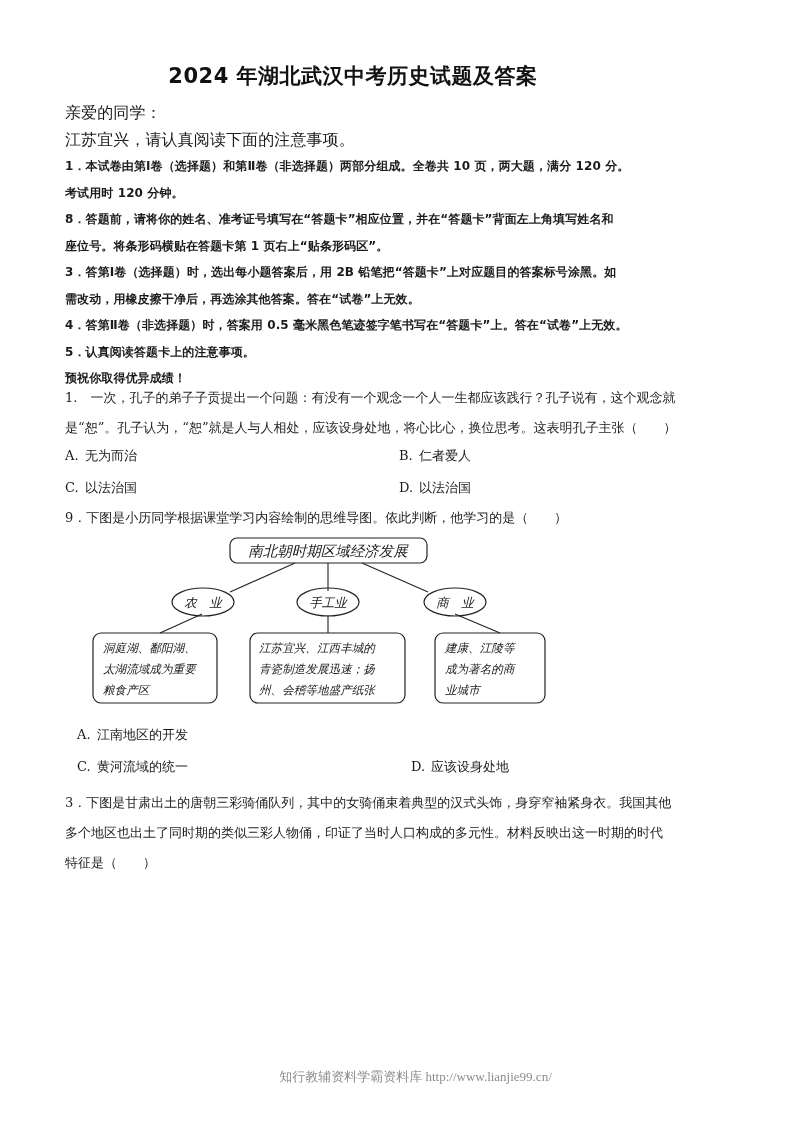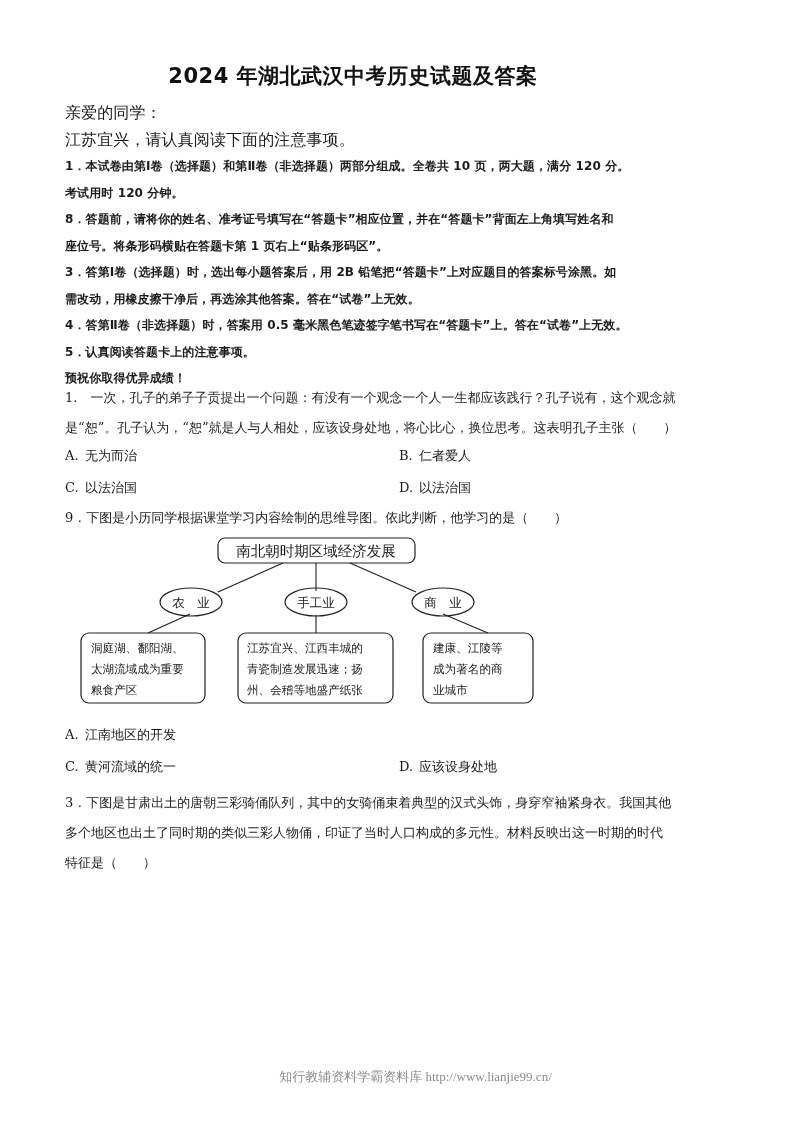--- a/index.html
+++ b/index.html
@@ -84,24 +84,25 @@
   }
   .opt {
     width: 50%;
     white-space: nowrap;
   }
   .opt .mark { display: inline-block; width: 20px; }
 
   
   .diagram {
     position: absolute;
-    left: 78px;
+    left: 90px;
     top: 534px;
     width: 500px;
     height: 176px;
+    font-style: italic;
   }
   .diagram svg { display: block; }
 
   .hw {
     font-family: "DejaVu Serif", "Liberation Serif", serif;
     fill: #1a1a1a;
   }
 
   .footer {
     position: absolute;
@@ -200,21 +201,21 @@
       <text class="hw" x="169" y="139" font-size="11.6">青瓷制造发展迅速；扬</text>
       <text class="hw" x="169" y="160" font-size="11.6">州、会稽等地盛产纸张</text>
 
       <rect x="345" y="99" width="110" height="70" rx="8" ry="8" fill="none" stroke="#222" stroke-width="1.2"></rect>
       <text class="hw" x="355" y="118" font-size="11.6">建康、江陵等</text>
       <text class="hw" x="355" y="139" font-size="11.6">成为著名的商</text>
       <text class="hw" x="355" y="160" font-size="11.6">业城市</text>
     </svg>
   </div>
 
-  <div class="options" style="top:719px;">
+  <div class="options" style="top:719px;margin-left:12px;">
     <div class="opt-row">
       <div class="opt">
         <span class="mark">A.</span><span>江南地区的开发</span>
       </div>
     </div>
     <div class="opt-row">
       <div class="opt">
         <span class="mark">C.</span><span>黄河流域的统一</span>
       </div>
       <div class="opt">

